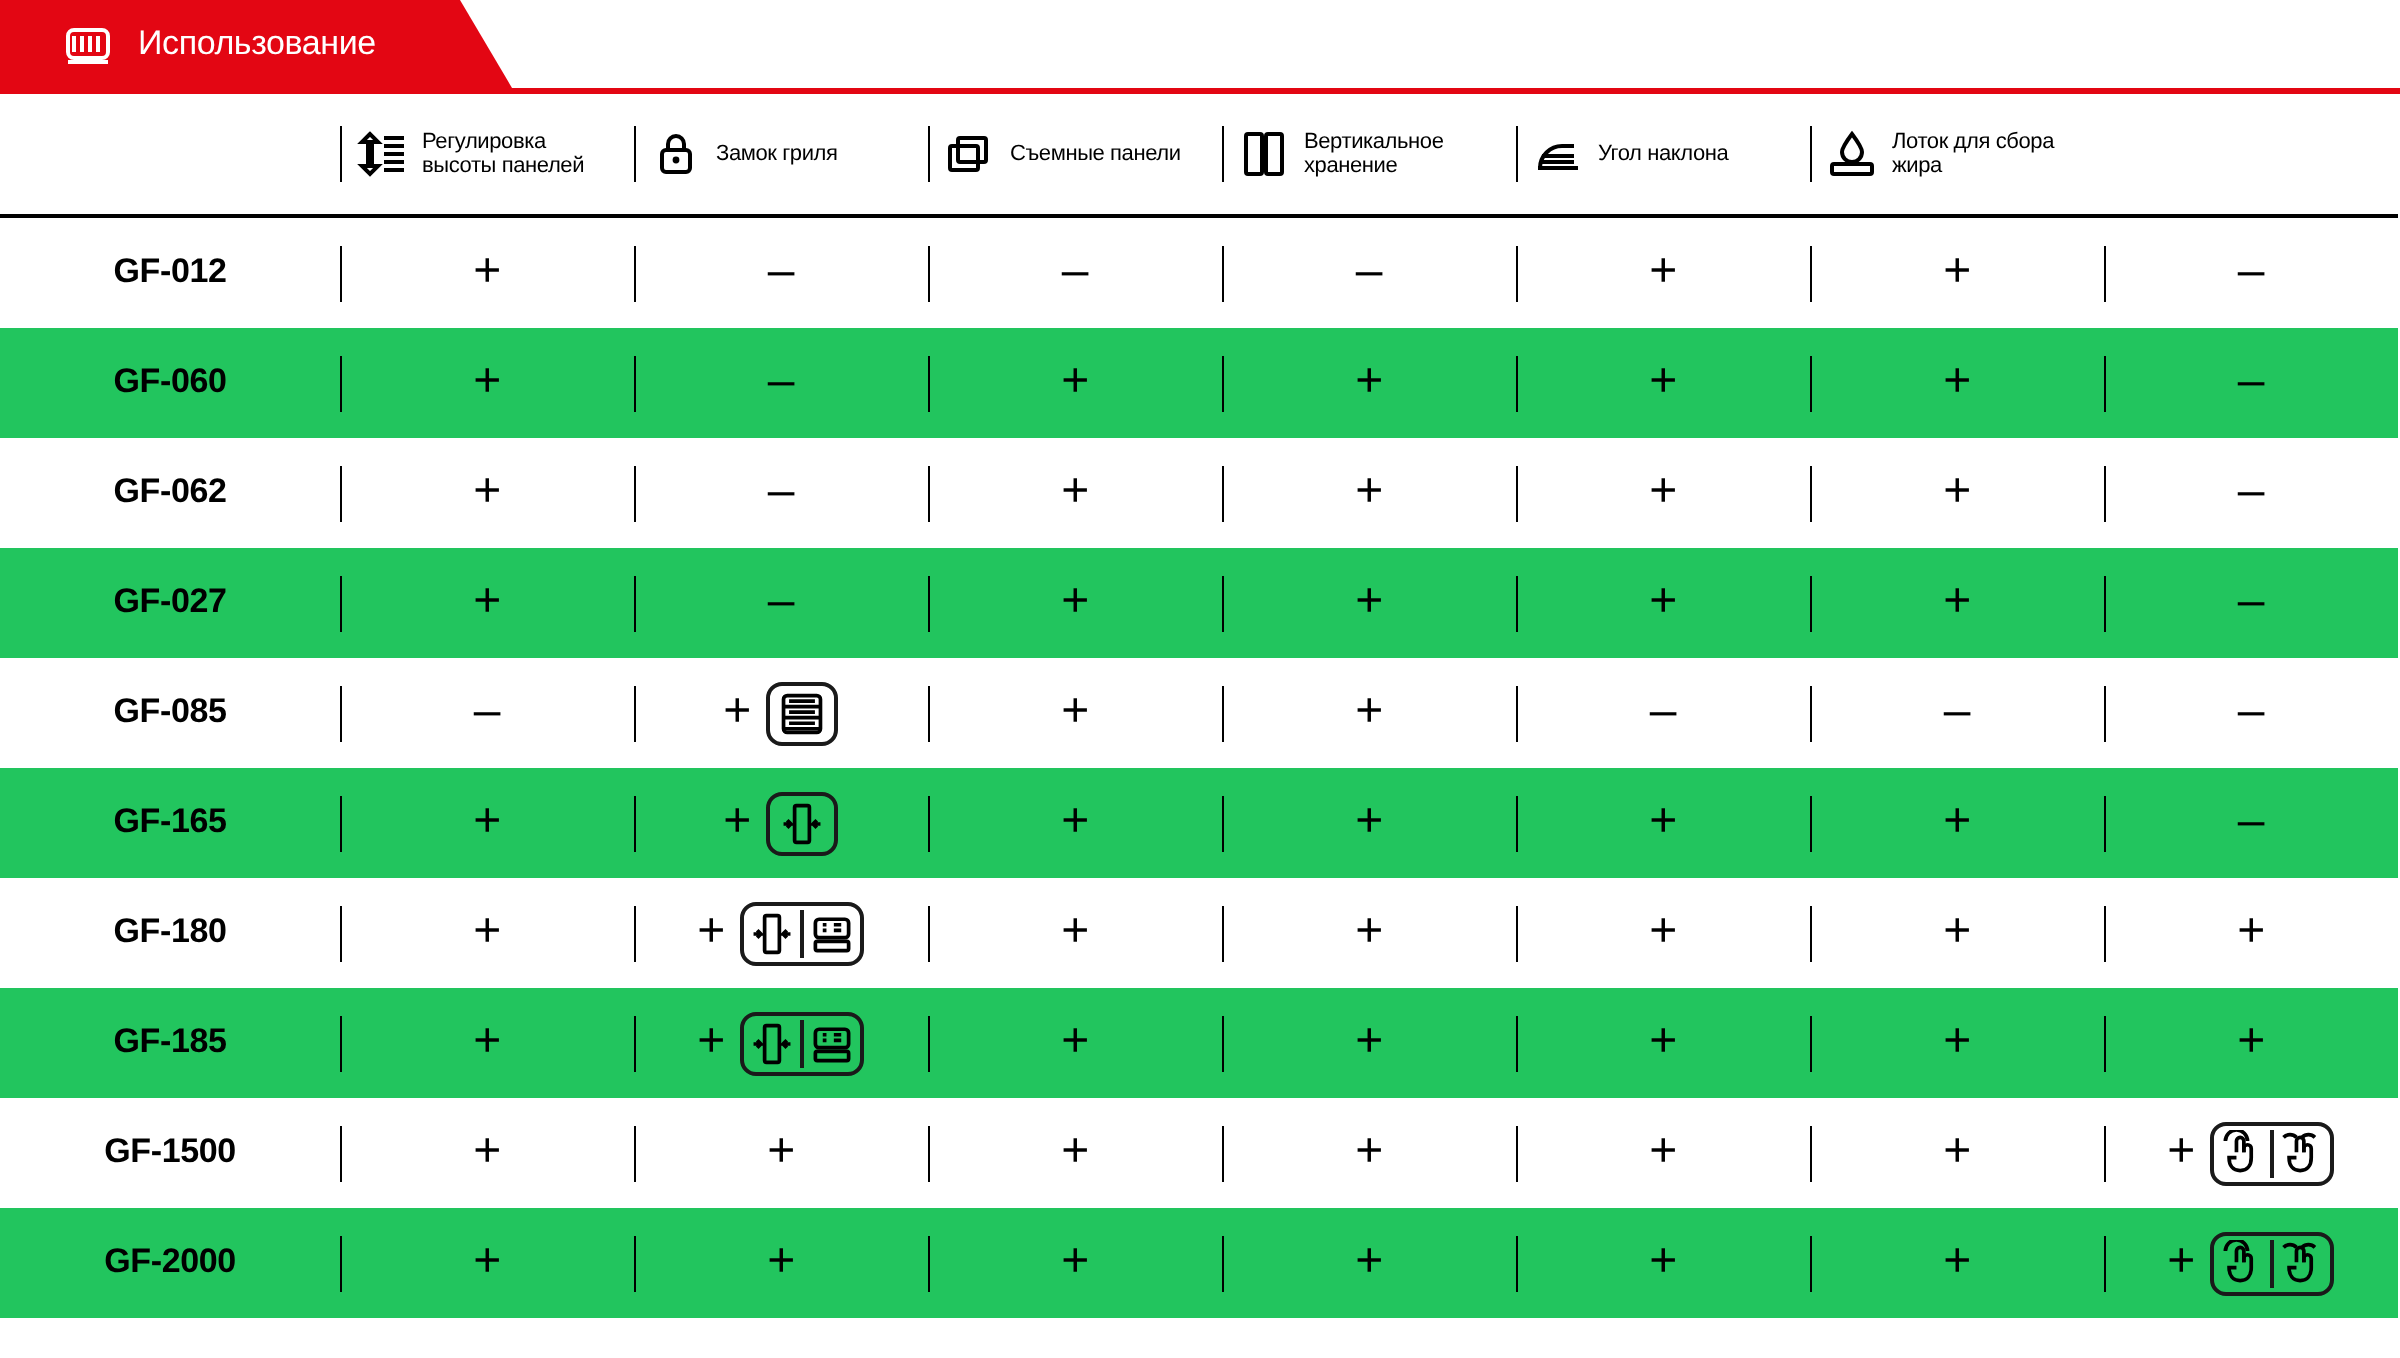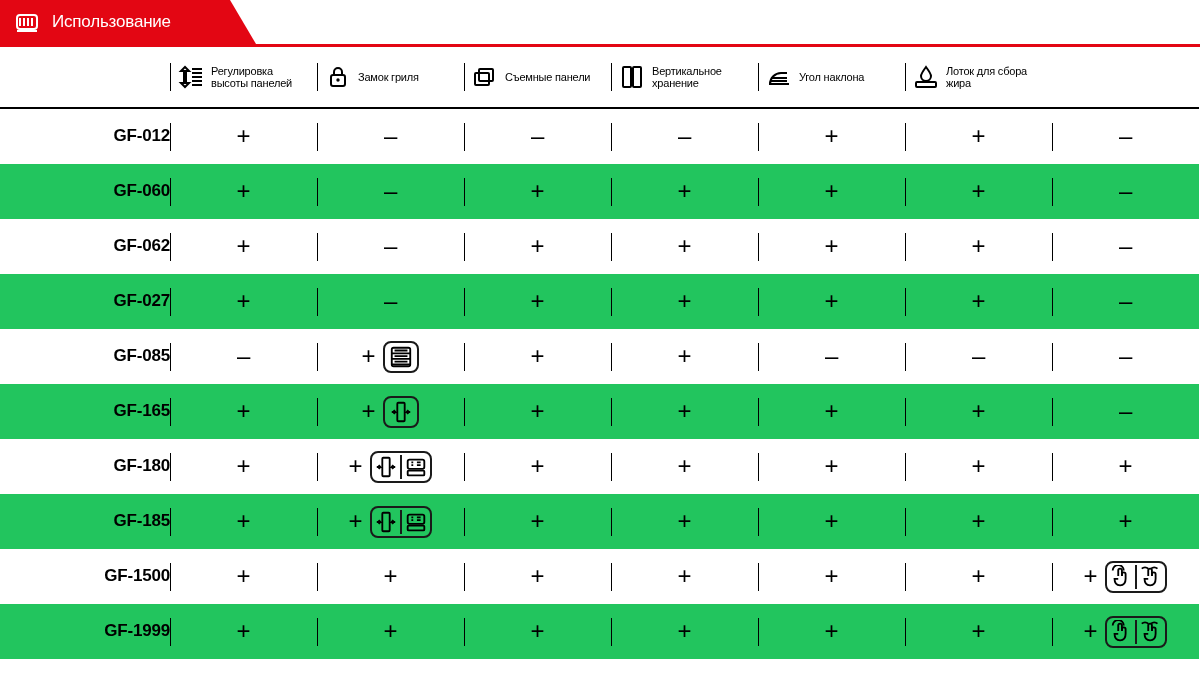--- a/index.html
+++ b/index.html
@@ -1,33 +1,33 @@
 <!DOCTYPE html>
 <html><head>
 <meta charset="utf-8">
 <style>
   * { box-sizing: border-box; }
   html, body { margin:0; padding:0; }
   body { width:1200px; height:679px; background:#fff; font-family:Arial,Helvetica,sans-serif; color:#000; line-height:1.1; letter-spacing:-0.2px; }
 
   
-  .banner { position:relative; height:44px; background:#e30613; color:#fff; display:flex; align-items:center; padding-left:14px; width:230px; }
+  .banner { position:relative; height:44px; background:#e30613; color:#fff; display:flex; align-items:center; padding-left:31px; width:230px; }
   .banner::after { content:""; position:absolute; right:-26px; top:0; width:0; height:0; border-top:44px solid transparent; border-left:26px solid #e30613; }
   .banner svg { width:26px; height:26px; margin-right:12px; stroke:#fff; }
   .banner-title { font-size:17px; font-weight:400; }
   .redline { height:3px; background:#e30613; width:100%; }
 
   
   .tbl { display:grid; grid-template-columns:170px repeat(7,147px); }
   .th { display:flex; align-items:center; padding:14px 8px; gap:7px; font-size:11px; height:60px; position:relative; }
   .th svg { width:26px; height:26px; flex-shrink:0; }
   .head-row, .data-row { display:contents; }
 
   .td { display:flex; align-items:center; justify-content:center; height:55px; font-size:24px; font-weight:300; position:relative; }
-  .td.first { justify-content:flex-end; font-size:17px; font-weight:600; }
+  .td.first { justify-content:center; font-size:17px; font-weight:600; }
   .alt .td { background:#22c55e; }
 
   
   .th:not(:first-child)::before, .td:not(.first)::before {
     content:""; position:absolute; left:0; top:50%; transform:translateY(-50%);
     width:1px; height:28px; background:#000;
   }
   .th:first-child, .td.first { }
 
   
@@ -346,21 +346,21 @@
             </svg>
           </span>
           <span class="half">
             <svg viewBox="0 0 26 26">
               <use href="#ic-swipe"></use>
             </svg>
           </span>
         </span>
       </div></div>
     <div class="data-row alt"><div class="td first">
-        <span>GF-1999</span>
+        <span>GF-2000</span>
       </div><div class="td">
         <span>+</span>
       </div><div class="td">
         <span>+</span>
       </div><div class="td">
         <span>+</span>
       </div><div class="td">
         <span>+</span>
       </div><div class="td">
         <span>+</span>

